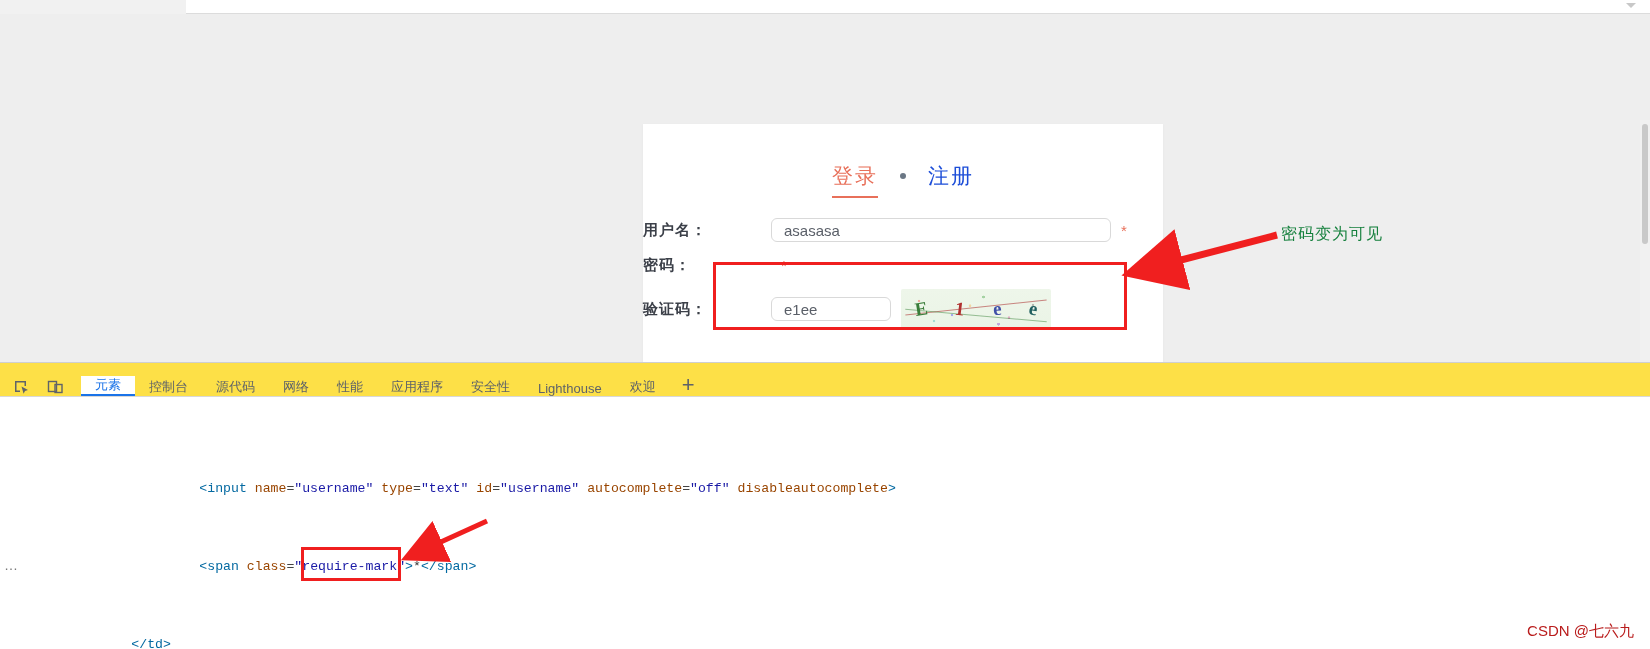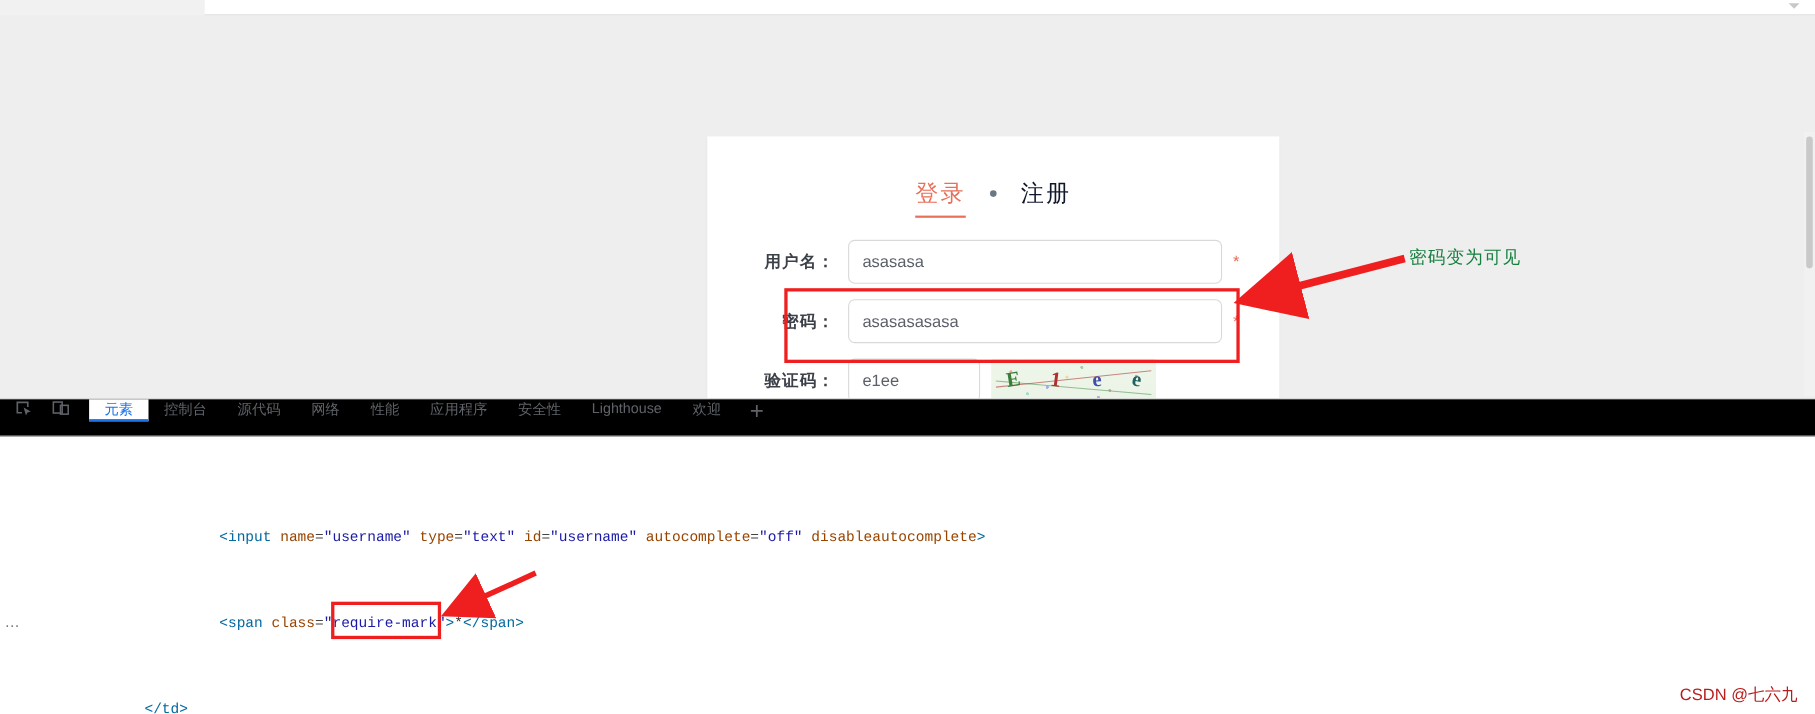--- a/index.html
+++ b/index.html
@@ -61,42 +61,42 @@
     cursor: pointer;
   }
   .tab-dot {
     width: 6px; height: 6px; border-radius: 50%;
     background: #6b7785;
     display: inline-block;
     margin-bottom: 8px;
   }
   .tab-register {
     font-size: 21px;
-    color: #0f172a;
+    color: #1d4ed8;
     letter-spacing: 2px;
     padding-bottom: 8px;
     cursor: pointer;
   }
 
   .form-rows { margin-top: 20px; }
   .form-row {
     display: flex; align-items: center;
     margin-bottom: 14px;
   }
   .form-label {
     width: 128px;
-    text-align: right;
+    text-align: left;
     padding-right: 12px;
     font-size: 15px;
     font-weight: bold;
     color: #3c4049;
     letter-spacing: 1px;
   }
   .form-input {
-    width: 340px; height: 40px;
+    width: 340px; height: 24px;
     border: 1px solid #d9d9d9;
     border-radius: 6px;
     padding: 0 12px;
     font-size: 15px;
     color: #5a5f68;
     font-family: "Liberation Sans", sans-serif;
     background: #fff;
     outline: none;
   }
   .form-input.small { width: 120px; }
@@ -164,23 +164,23 @@
 
   
   .devtools {
     position: absolute; left: 0; top: 362px;
     width: 1650px; height: 287px;
     background: #ffffff;
     border-top: 1px solid #cfcfcf;
   }
   .dt-toolbar {
     height: 34px;
-    background: #000000;
+    background: #fde047;
     border-bottom: 1px solid #d8d8d8;
-    display: flex; align-items: flex-start;
+    display: flex; align-items: flex-end;
     padding-left: 4px;
   }
   .dt-icon-btn {
     width: 34px;
     display: flex; align-items: center; justify-content: center;
     cursor: pointer;
   }
   .dt-sep {
     width: 1px; background: #dcdcdc; margin: 7px 4px;
   }
@@ -299,21 +299,20 @@
       <div class="form-rows">
 
         <div class="form-row">
           <div class="form-label">用户名：</div>
           <input class="form-input" type="text" value="asasasa" style="">
           <span class="req-mark">*</span>
         </div>
 
         <div class="form-row">
           <div class="form-label">密码：</div>
-          <input class="form-input" type="text" value="asasasasasa" style="">
           <span class="req-mark">*</span>
         </div>
 
         <div class="form-row">
           <div class="form-label">验证码：</div>
           <input class="form-input small" type="text" value="e1ee" style="">
           <div class="captcha-img">
             <div class="captcha-line"></div>
             <div class="captcha-line2"></div>
             <div class="captcha-text">

